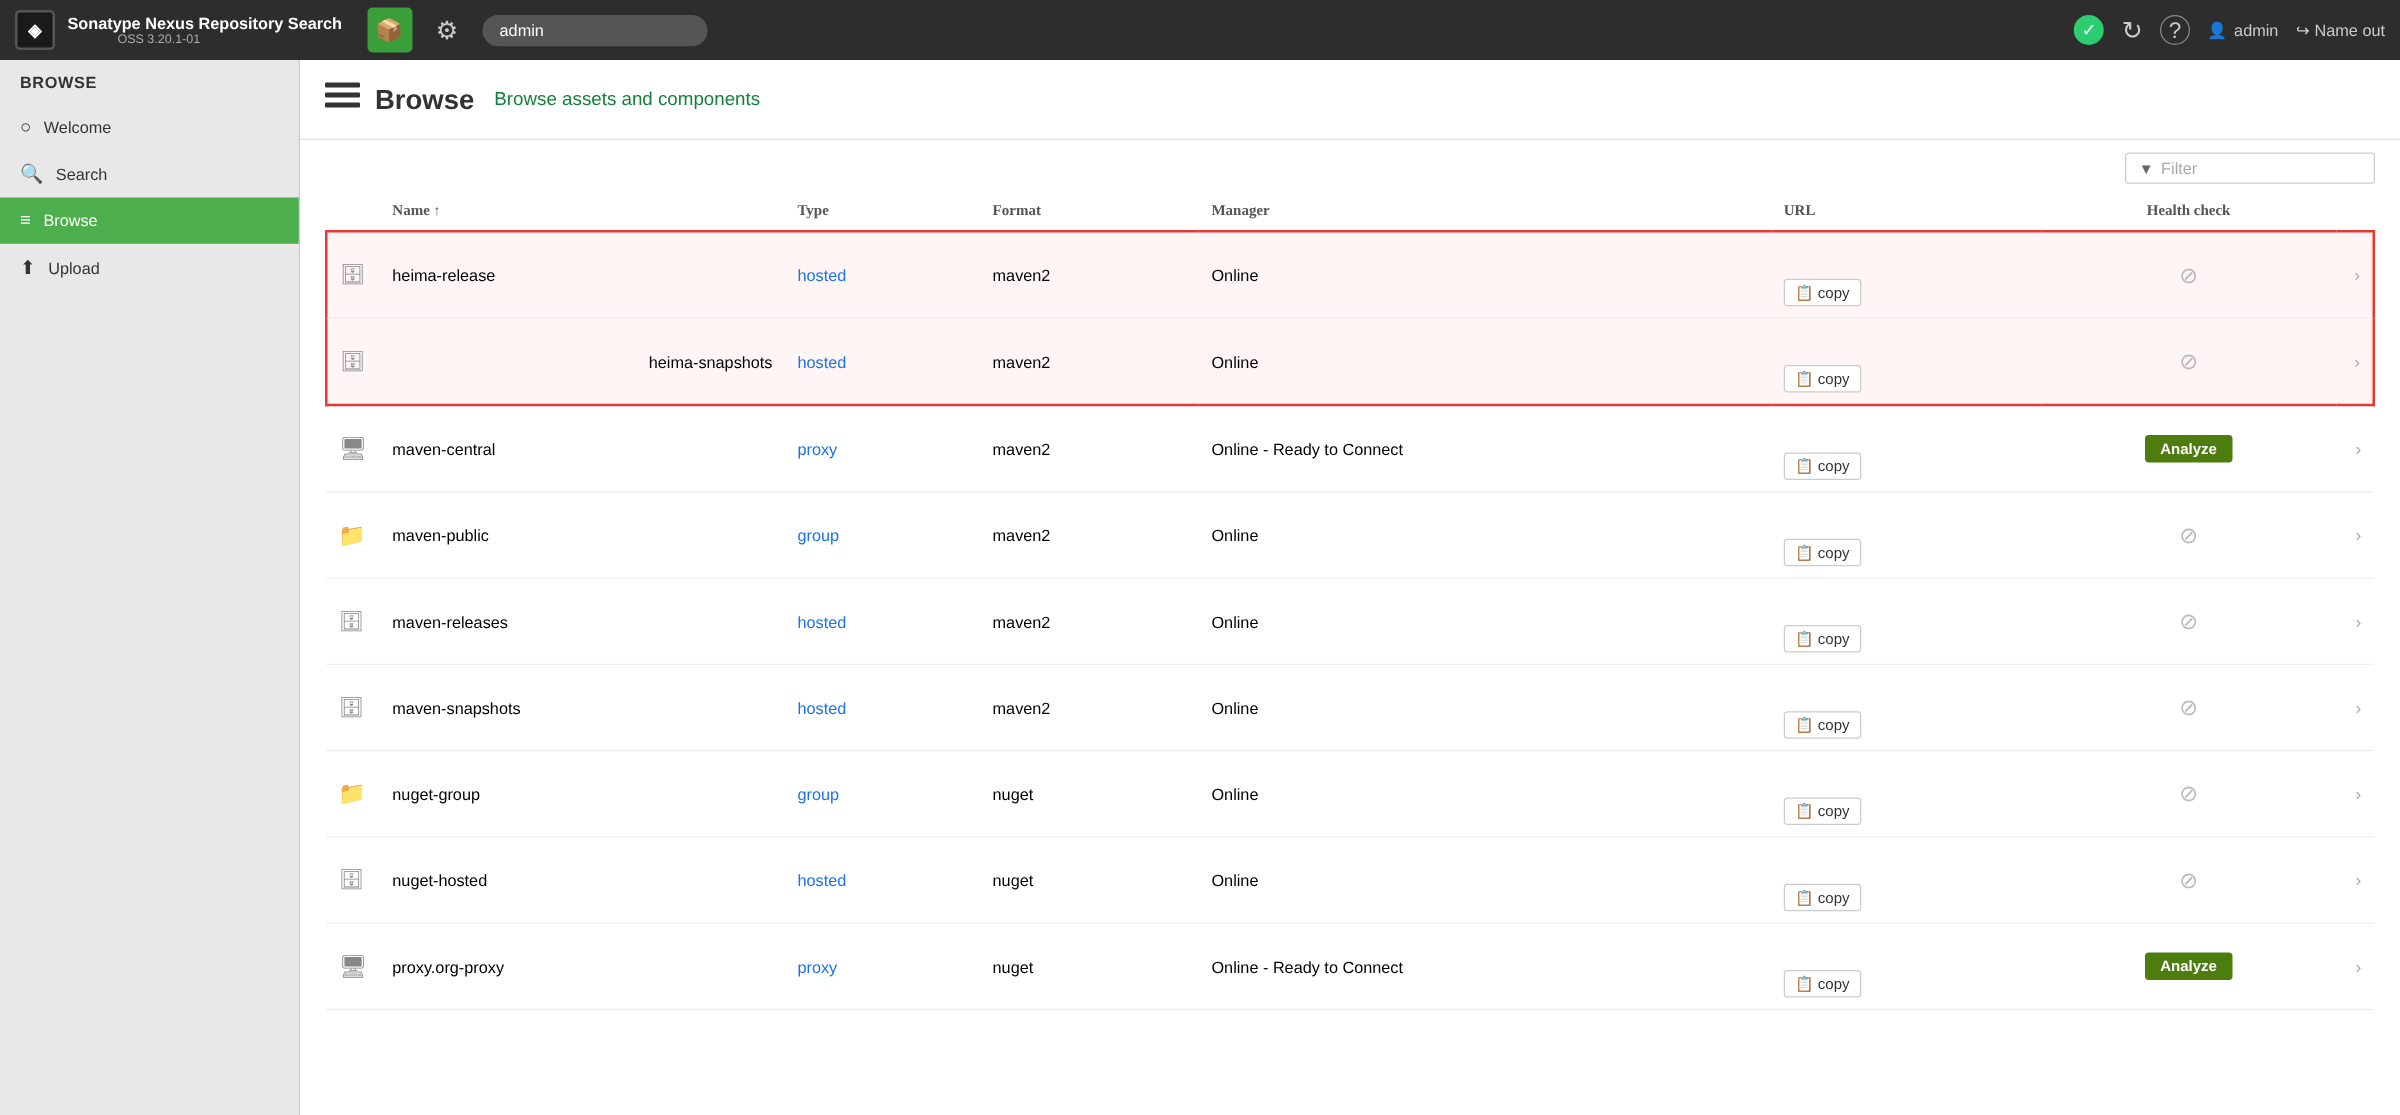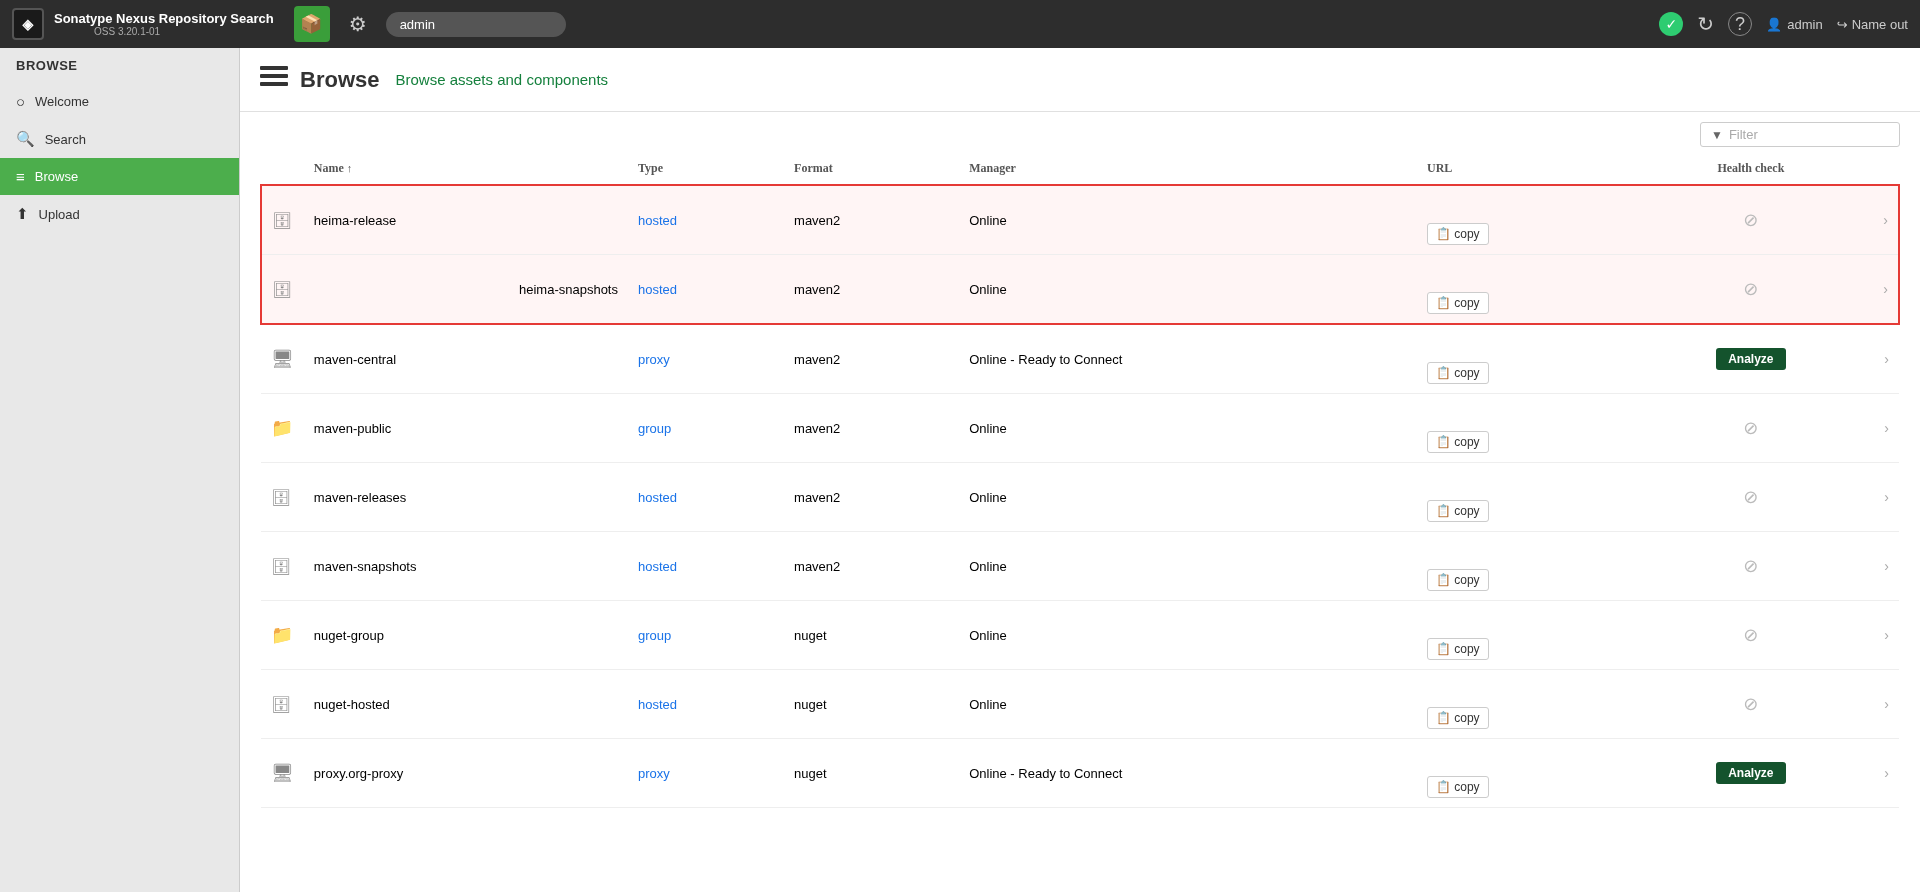--- a/index.html
+++ b/index.html
@@ -175,21 +175,21 @@
       background: white;
       padding: 3px 8px;
       font-size: 12px;
       cursor: pointer;
       color: #333;
       margin-top: 28px;
     }
 
     .analyze-btn {
       display: inline-flex; align-items: center; justify-content: center;
-      background: #14532d;
+      background: #4d7c0f;
       color: white;
       border: none;
       border-radius: 3px;
       padding: 4px 12px;
       font-size: 12px;
       cursor: pointer;
       font-weight: bold;
     }
 
     .health-icon { color: #bbb; font-size: 18px; }

